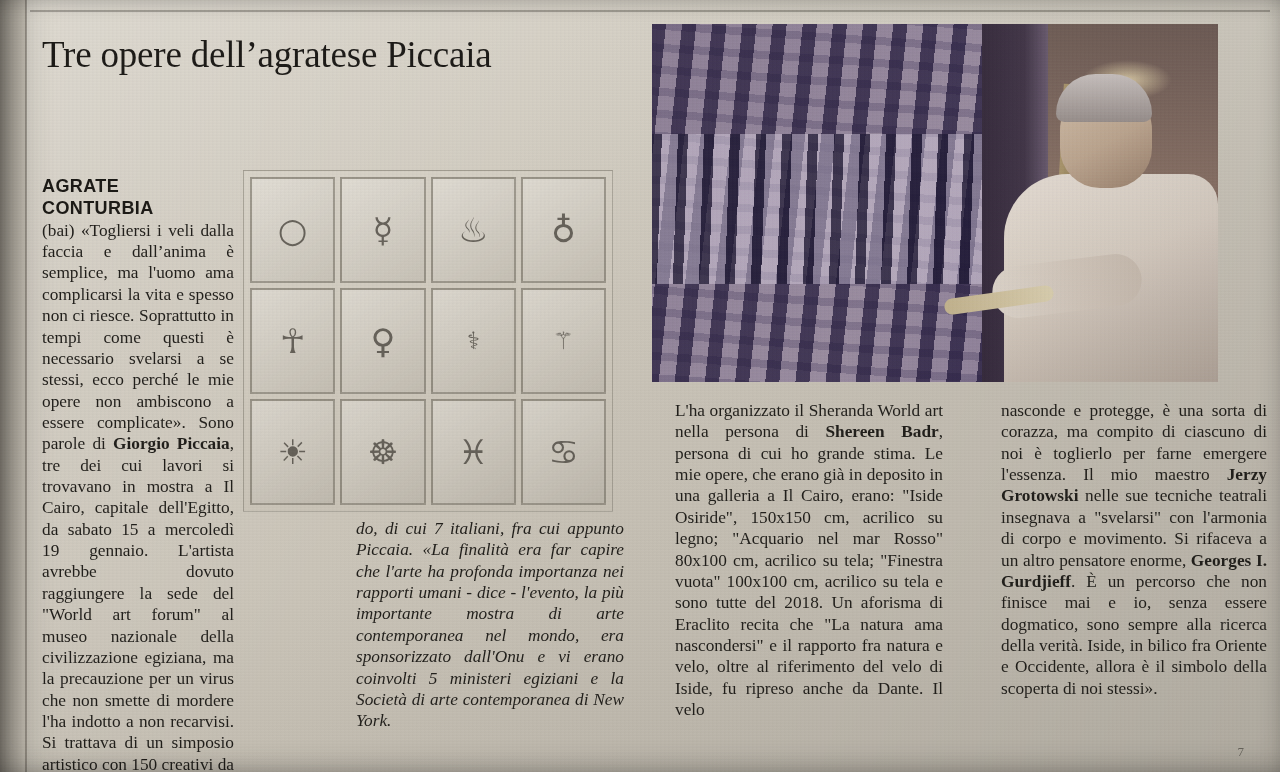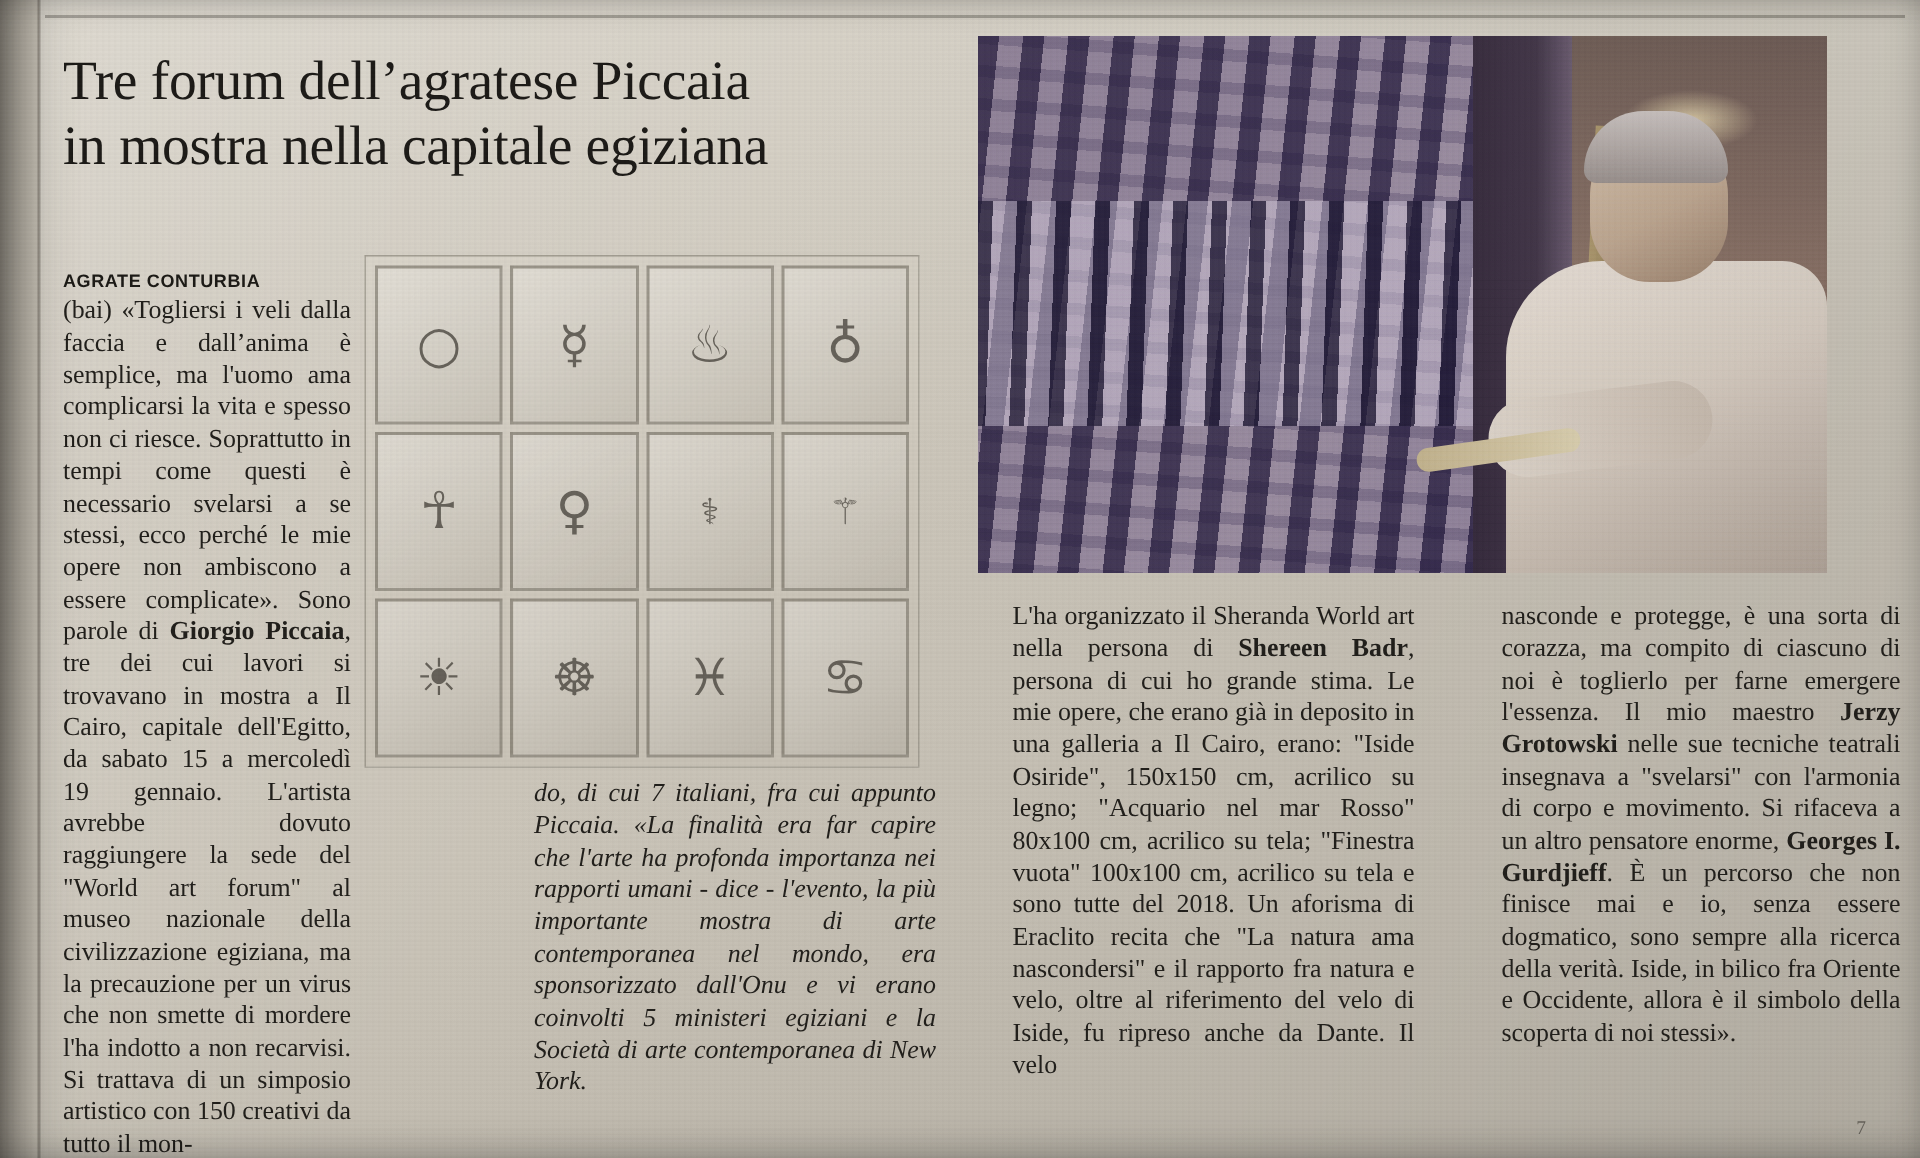--- a/index.html
+++ b/index.html
@@ -73,21 +73,21 @@
     line-height: 1.16;
     font-weight: 400;
     letter-spacing: -0.2px;
     color: #1c1a17;
   }
   .headline div { white-space: nowrap; }
 
   .kicker {
     font-family: "Liberation Sans", sans-serif;
     font-weight: bold;
-    font-size: 12px;
+    font-size: 18px;
     letter-spacing: .4px;
     color: #1b1915;
   }
 
   .col {
     position: absolute;
     font-family: "Liberation Serif", serif;
     font-size: 17.3px;
     line-height: 1.235;
     text-align: justify;
@@ -239,22 +239,21 @@
 </head>
 <body>
 
 <div id="page">
   <div id="paper-bg"></div>
   <div id="gutter"></div>
   <div id="fold-line"></div>
   <div id="top-rule"></div>
 
   <div class="headline">
-    <div>Tre forum dell’agratese Piccaia</div>
-    <div>in mostra nella capitale egiziana</div>
+    <div>Tre opere dell’agratese Piccaia</div>
   </div>
 
   <div id="photo">
     <div class="wall"></div>
     <div class="stripes"></div>
     <div class="stripes2"></div>
     <div class="doorframe"></div>
     <div class="backroom"></div>
     <div class="plank"></div>
     <div class="lamp"></div>

